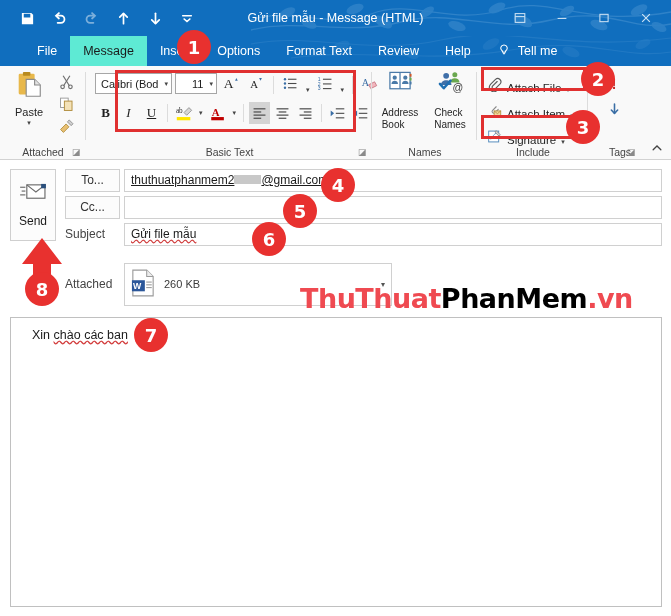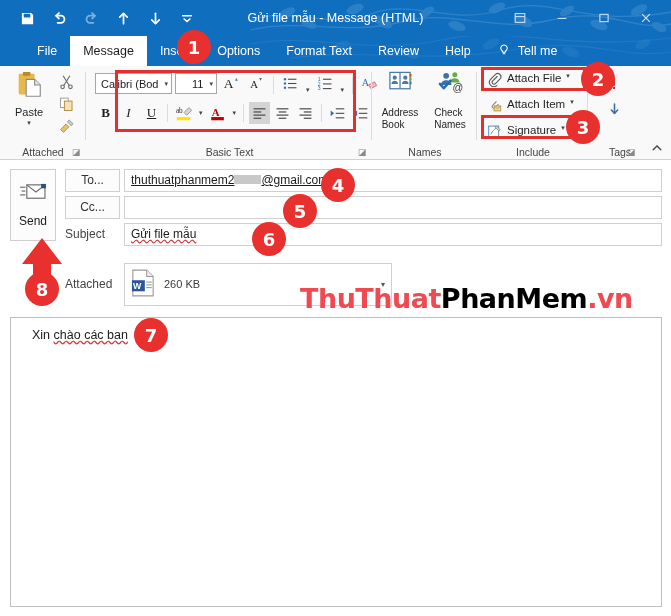--- a/index.html
+++ b/index.html
@@ -76,21 +76,21 @@
   .tabs {
     position: absolute; left: 16px; top: 0;
     height: 30px; display: flex; align-items: center; margin-left: 8px;
   }
   .tab {
     padding: 0 13px; height: 30px; line-height: 30px;
     color: #ffffff; font-size: 12.5px; white-space: nowrap;
     position: relative;
   }
   .tab.active {
-    background: #ffffff;
+    background: #5eead4;
     color: #1b1b1b;
   }
   .tab.tellme {
     display: flex; align-items: center; gap: 7px; line-height: normal;
   }
 
   
   .ribbon {
     position: absolute; left: 0; top: 66px;
     width: 671px; height: 94px;
@@ -164,21 +164,21 @@
   }
   .bigbtn .bl {
     font-size: 10px; color: #262626; text-align: left;
     line-height: 12px; margin-top: 8px;
   }
 
   
   #grp-include { left: 478px; width: 110px; }
   .incbtn {
     position: absolute; left: 5px;
-    height: 22px; display: flex; align-items: flex-start; gap: 5px;
+    height: 22px; display: flex; align-items: flex-end; gap: 5px;
     font-size: 11.5px; color: #1f1f1f; padding: 0 4px;
   }
 
   
   #grp-tags { left: 589px; width: 62px; }
   .tagbtn {
     position: absolute; left: 14px;
     width: 22px; height: 20px;
     display: flex; align-items: center; justify-content: center;
   }

